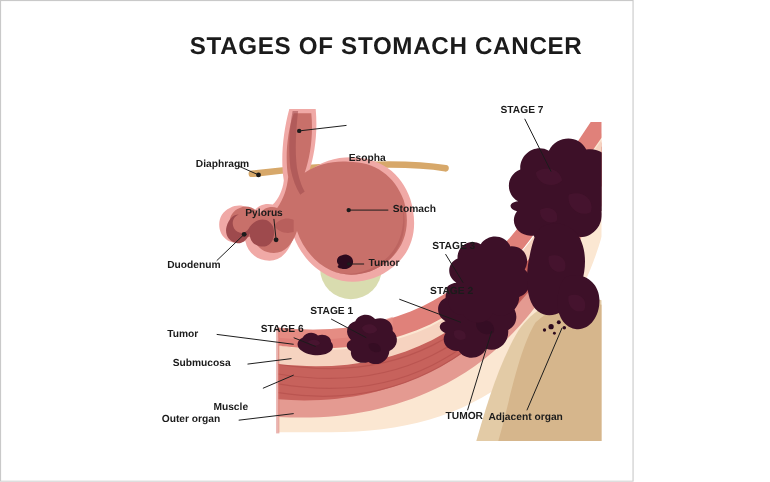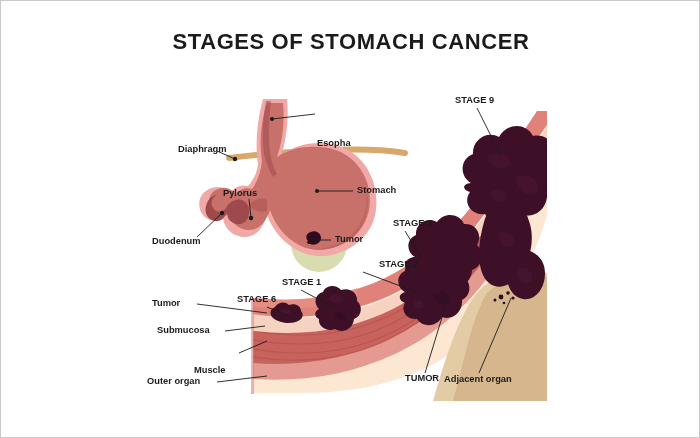--- a/index.html
+++ b/index.html
@@ -1,21 +1,21 @@
 <!DOCTYPE html>
 <html><head>
 <meta charset="utf-8">
 <style>
   html,body{margin:0;padding:0;background:#ffffff;}
   body{
     width:700px;height:438px;overflow:hidden;
     font-family:"Liberation Sans","DejaVu Sans",sans-serif;
   }
   #canvas{
-    position:relative;width:700px;height:438px;
+    position:relative;width:576px;height:438px;
     background:#ffffff;box-sizing:border-box;
     border:1px solid #c9c9c9;
   }
   #title{
     position:absolute;top:28px;left:0;width:700px;
     text-align:center;
     font-size:22px;font-weight:bold;letter-spacing:.6px;
     color:#1b1b1b;
   }
   svg#art{position:absolute;top:0;left:0;width:700px;height:438px;}
@@ -242,23 +242,23 @@
   <div class="lbl" style="left:156px;top:325px;">Submucosa</div>
 
   <div class="lbl" style="left:193px;top:365px;">Muscle</div>
 
   <div class="lbl" style="left:146px;top:376px;">Outer organ</div>
 
   <div class="lbl" style="left:236px;top:294px;">STAGE 6</div>
 
   <div class="lbl" style="left:281px;top:277px;">STAGE 1</div>
 
-  <div class="lbl" style="left:340px;top:259px;padding-left:38px;">STAGE 2</div>
+  <div class="lbl" style="left:352px;top:259px;padding-left:38px;">STAGE 2</div>
 
   <div class="lbl" style="left:392px;top:218px;">STAGE 3</div>
 
-  <div class="lbl" style="left:454px;top:95px;">STAGE 9</div>
+  <div class="lbl" style="left:454px;top:95px;">STAGE 7</div>
 
   <div class="lbl" style="left:404px;top:373px;">TUMOR</div>
 
   <div class="lbl" style="left:443px;top:374px;">Adjacent organ</div>
 
 </div>
 
 </body></html>

